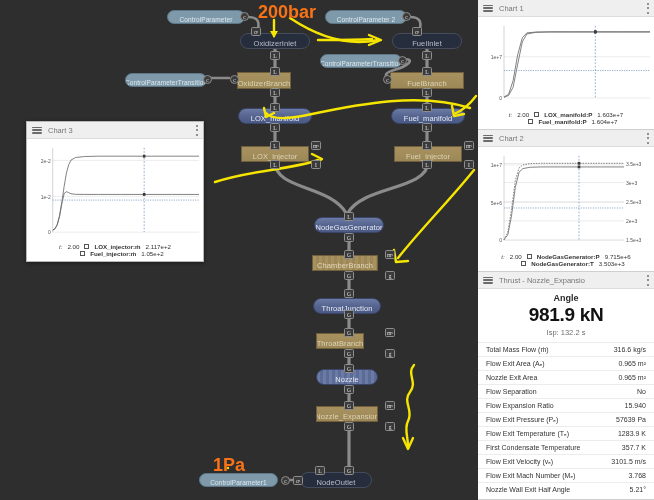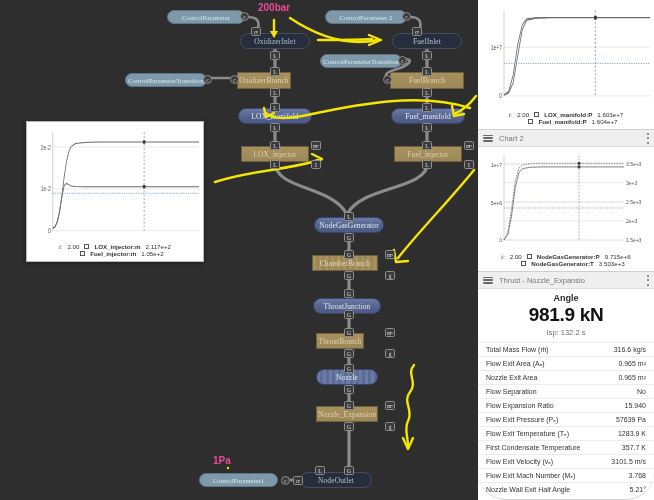--- a/index.html
+++ b/index.html
@@ -12,24 +12,23 @@
 
   
   #canvas {
     position: absolute; left: 0; top: 0; width: 478px; height: 500px;
     background: #2e2e2e; overflow: hidden;
   }
   #wires { position: absolute; left:0; top:0; width:478px; height:500px; pointer-events:none; }
   #annots { position: absolute; left:0; top:0; width:654px; height:500px; pointer-events:none; }
 
   .node {
-    position: absolute; display: flex; align-items: center; justify-content: center;
+    position: absolute; display: flex; align-items: flex-end; justify-content: center;
     font-size: 7.5px; letter-spacing: .1px; white-space: nowrap; overflow: hidden;
     color: #c9cdd6;
-    font-family: Liberation Serif, serif;
   }
   .node.pill {           
     background: #262d3d; border: 1px solid #454c5c; border-radius: 11px;
     color: #b9bfcb;
   }
   .node.blue {           
     background: linear-gradient(180deg,#6c7ba4 0%,#566590 50%,#4b5a85 100%);
     border: 1px solid #39456a; border-radius: 11px; color: #e7eaf3;
   }
   .node.tan {            
@@ -52,21 +51,21 @@
   .port {
     position: absolute; width: 10px; height: 9px; background: #3a3a3a;
     border: 1px solid #8e8e8e; color: #e2e2e2; font-size: 5.5px;
     display: flex; align-items: center; justify-content: center;
     border-radius: 1.5px; z-index: 5; font-family: "Liberation Serif", serif;
   }
   .port.round { border-radius: 50%; width: 9px; height: 9px; }
   .port sub { font-size: 3.5px; }
 
   .annot-text {
-    position: absolute; color: #ec4899; font-size: 10px; font-weight: 700;
+    position: absolute; color: #f97316; font-size: 18px; font-weight: 700;
     font-family: "Liberation Sans", sans-serif;
   }
 
   
   .panel {
     position: absolute; background: #fdfdfd; border: 1px solid #b8b8b8;
     box-shadow: 0 1px 4px rgba(0,0,0,.45); display: flex; flex-direction: column;
   }
   .panel-head {
     height: 17px; background: #efefef; border-bottom: 1px solid #dcdcdc;
@@ -279,20 +278,33 @@
       <path d="M394,250 L396,262 L408,261"></path>
 
       <path d="M414,365 C406,374 418,382 410,392 C402,402 414,410 408,421 C404,429 408,436 408,446"></path>
       <path d="M403,438 L408,449 L413,438"></path>
 
       <path d="M228,468 L228,468"></path>
     </g>
   </svg>
 
   <div class="panel" style="left:26px; top:121px; width:178px; height:141px;">
+    <div class="panel-head">
+      <span class="ham">
+          <i></i>
+          <i></i>
+          <i></i>
+        </span>
+      <span class="panel-title">Chart 3</span>
+      <span class="kebab">
+          <i></i>
+          <i></i>
+          <i></i>
+        </span>
+    </div>
     <div class="plot">
       <svg id="svg-c3" viewBox="0 0 178 92" preserveAspectRatio="none">
           <line x1="26" y1="84.0" x2="174" y2="84.0" stroke="#d8d8d8" stroke-width="0.5"></line>
           <text x="24" y="86.0" font-size="5" fill="#555" text-anchor="end" font-family="Liberation Sans, sans-serif">0</text>
           <line x1="26" y1="51.7" x2="174" y2="51.7" stroke="#d8d8d8" stroke-width="0.5"></line>
           <text x="24" y="53.7" font-size="5" fill="#555" text-anchor="end" font-family="Liberation Sans, sans-serif">1e-2</text>
           <line x1="26" y1="19.3" x2="174" y2="19.3" stroke="#d8d8d8" stroke-width="0.5"></line>
           <text x="24" y="21.3" font-size="5" fill="#555" text-anchor="end" font-family="Liberation Sans, sans-serif">2e-2</text>
           <line x1="26" y1="8" x2="26" y2="84" stroke="#bbb" stroke-width="0.6"></line>
           <path d="M26.0,82.1 L28.3,80.8 L30.6,76.9 L32.9,69.1 L35.3,56.5 L37.6,42.6 L39.9,30.6 L42.2,23.2 L44.5,19.0 L49.1,16.7 L58.4,15.8 L72.3,15.5 L95.4,15.5 L118.5,15.5 L146.3,15.5 L174.0,15.5" fill="none" stroke="#6a6a6a" stroke-width="0.8"></path>
@@ -315,20 +327,33 @@
         <span class="cb"></span>
         <span class="lg-name">Fuel_injector:ṁ</span>
         <span>1.05e+2</span>
       </div>
     </div>
   </div>
 
   <div id="dock">
 
     <div class="dockpanel" style="height:130px;">
+      <div class="panel-head">
+        <span class="ham">
+            <i></i>
+            <i></i>
+            <i></i>
+          </span>
+        <span class="panel-title">Chart 1</span>
+        <span class="kebab">
+            <i></i>
+            <i></i>
+            <i></i>
+          </span>
+      </div>
       <div class="plot">
         <svg id="svg-c1" viewBox="0 0 176 83" preserveAspectRatio="none">
             <line x1="26" y1="73.0" x2="172" y2="73.0" stroke="#d8d8d8" stroke-width="0.5"></line>
             <text x="24" y="75.0" font-size="5" fill="#555" text-anchor="end" font-family="Liberation Sans, sans-serif">0</text>
             <line x1="26" y1="35.9" x2="172" y2="35.9" stroke="#d8d8d8" stroke-width="0.5"></line>
             <text x="24" y="37.9" font-size="5" fill="#555" text-anchor="end" font-family="Liberation Sans, sans-serif">1e+7</text>
             <line x1="26" y1="8" x2="26" y2="73" stroke="#bbb" stroke-width="0.6"></line>
             <path d="M26.0,72.3 L30.6,69.7 L35.1,57.4 L39.7,34.0 L44.3,18.8 L48.8,14.3 L57.9,13.6 L71.6,13.5 L94.4,13.5 L117.3,13.5 L144.6,13.5 L172.0,13.5" fill="none" stroke="#6a6a6a" stroke-width="0.8"></path>
             <path d="M26.0,72.4 L30.6,70.8 L35.1,63.3 L39.7,42.5 L44.3,22.5 L48.8,15.4 L57.9,13.8 L71.6,13.4 L94.4,13.4 L117.3,13.4 L144.6,13.4 L172.0,13.4" fill="none" stroke="#6a6a6a" stroke-width="0.8"></path>
             <line x1="117.3" y1="8" x2="117.3" y2="73" stroke="#6d8fbf" stroke-width="0.7" stroke-dasharray="1.5,1.5"></line>
@@ -403,21 +428,21 @@
           <span>9.715e+6</span>
         </div>
         <div class="lg-row r2">
           <span class="cb"></span>
           <span class="lg-name">NodeGasGenerator:T</span>
           <span>3.503e+3</span>
         </div>
       </div>
     </div>
 
-    <div class="dockpanel" style="height:228px;border-radius:28px;">
+    <div class="dockpanel" style="height:228px;">
       <div class="panel-head">
         <span class="ham">
             <i></i>
             <i></i>
             <i></i>
           </span>
         <span class="panel-title">Thrust - Nozzle_Expansio</span>
         <span class="kebab">
             <i></i>
             <i></i>

